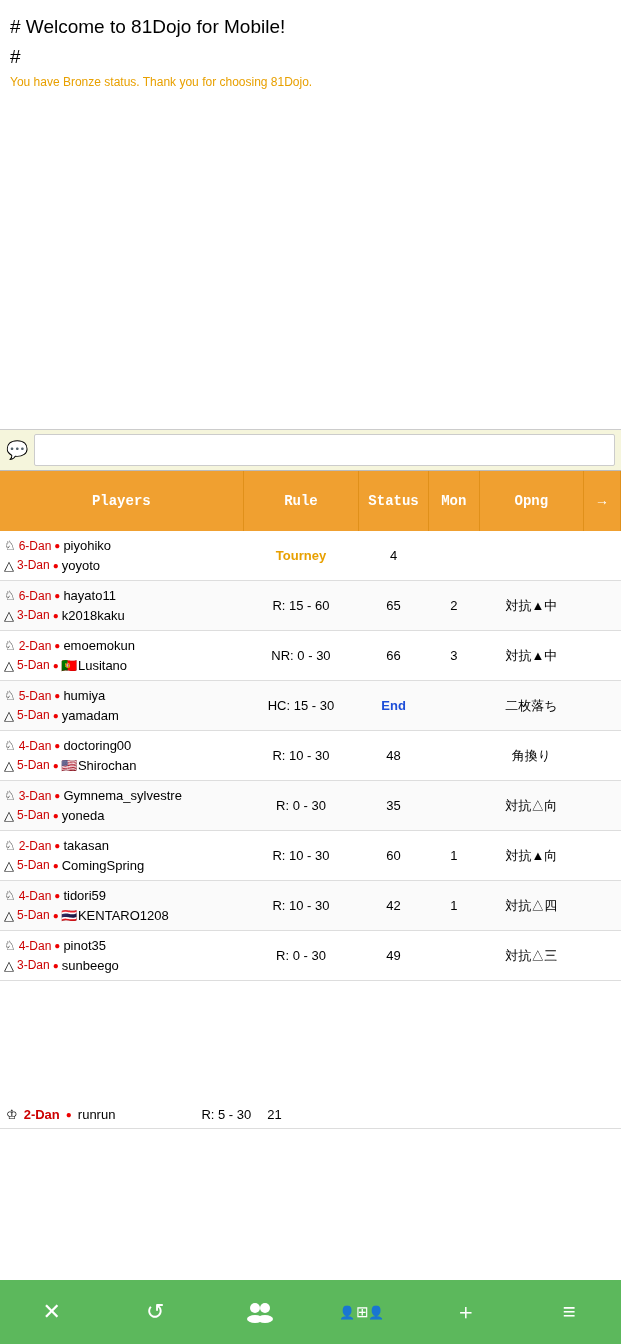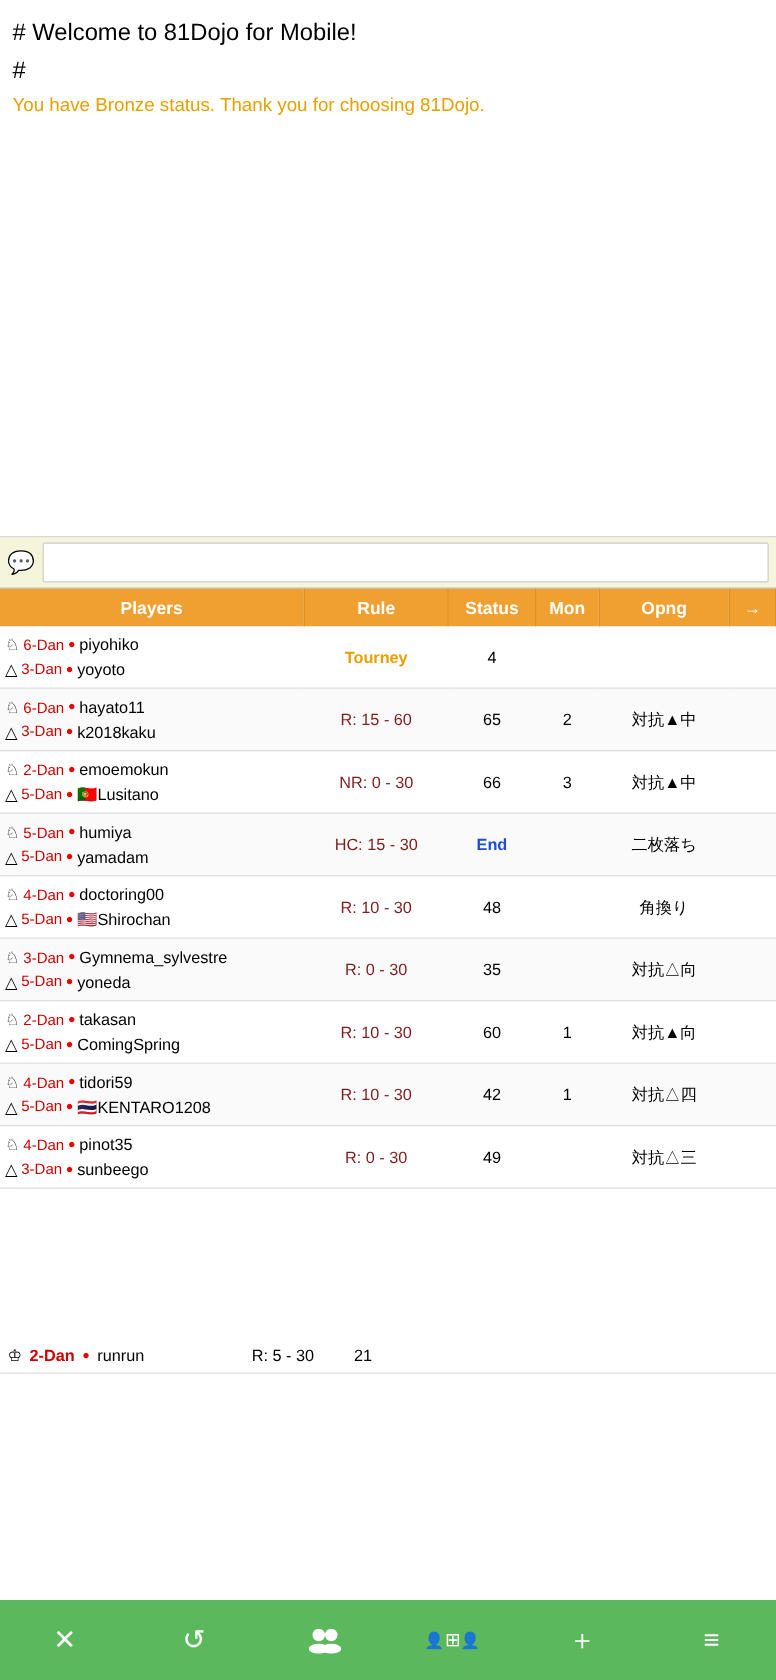--- a/index.html
+++ b/index.html
@@ -20,21 +20,21 @@
       min-height: 430px;
       border-bottom: 1px solid #ccc;
     }
     .msg-line {
       color: #000;
       line-height: 1.6;
       font-size: 19px;
     }
     .msg-gold {
       color: #e8a000;
-      font-size: 15px;
+      font-size: 12px;
       line-height: 1.6;
     }
 
     
     .chat-row {
       display: flex;
       align-items: center;
       background: #f5f5dc;
       border-bottom: 1px solid #bbb;
       padding: 4px 6px;
@@ -58,24 +58,25 @@
     .game-table {
       width: 100%;
       border-collapse: collapse;
     }
     .game-table thead tr {
       background: #f0a030;
     }
     .game-table thead th {
       color: #fff;
       font-weight: bold;
-      padding: 7px 4px;
+      padding: 22px 4px;
       text-align: center;
       font-size: 14px;
       border-right: 1px solid #e0901a;
+      font-family: Liberation Mono, monospace;
     }
     .game-table thead th:first-child {
       text-align: center;
     }
     .th-players { width: 210px; }
     .th-rule { width: 100px; }
     .th-status { width: 60px; }
     .th-mon { width: 44px; }
     .th-opng { width: 90px; }
     .th-action { width: 32px; }
@@ -111,21 +112,21 @@
       font-weight: normal;
     }
     .dan-6 { color: #c00; }
     .dan-5 { color: #c00; }
     .dan-4 { color: #c00; }
     .dan-3 { color: #c00; }
     .dan-2 { color: #c00; }
     .dot-red { color: #e00; font-size: 10px; }
 
     .rule-tourney { color: #e8a000; font-weight: bold; }
-    .rule-normal { color: #7f1d1d; }
+    .rule-normal { color: #000000; }
     .status-end { color: #1d4ed8; font-weight: bold; }
 
     
     .bottom-nav {
       position: fixed;
       bottom: 0;
       left: 0;
       width: 621px;
       background: #5cb85c;
       display: flex;
@@ -388,21 +389,21 @@
         </tr>
       </tbody>
   </table>
 
   <div style="border-bottom:1px solid #ddd; padding: 6px 6px; font-size:13px; display:flex; gap:6px; align-items:center; margin-top: 120px;">
     <span>♔</span>
     <span style="color:#c00; font-weight:bold;">2-Dan</span>
     <span style="color:#e00; font-size:10px;">●</span>
     <span>runrun</span>
     <span style="margin-left:80px;">R: 5 - 30</span>
-    <span style="margin-left:26px;">21</span>
+    <span style="margin-left:10px;">21</span>
   </div>
 </div>
 
 <div class="bottom-nav">
   <button class="nav-btn" title="Close">✕</button>
   <button class="nav-btn" title="Refresh">↺</button>
   <button class="nav-btn" title="Users">
     <svg width="28" height="22" viewBox="0 0 28 22" fill="white">
       <circle cx="10" cy="7" r="5"></circle>
       <circle cx="20" cy="7" r="5"></circle>

